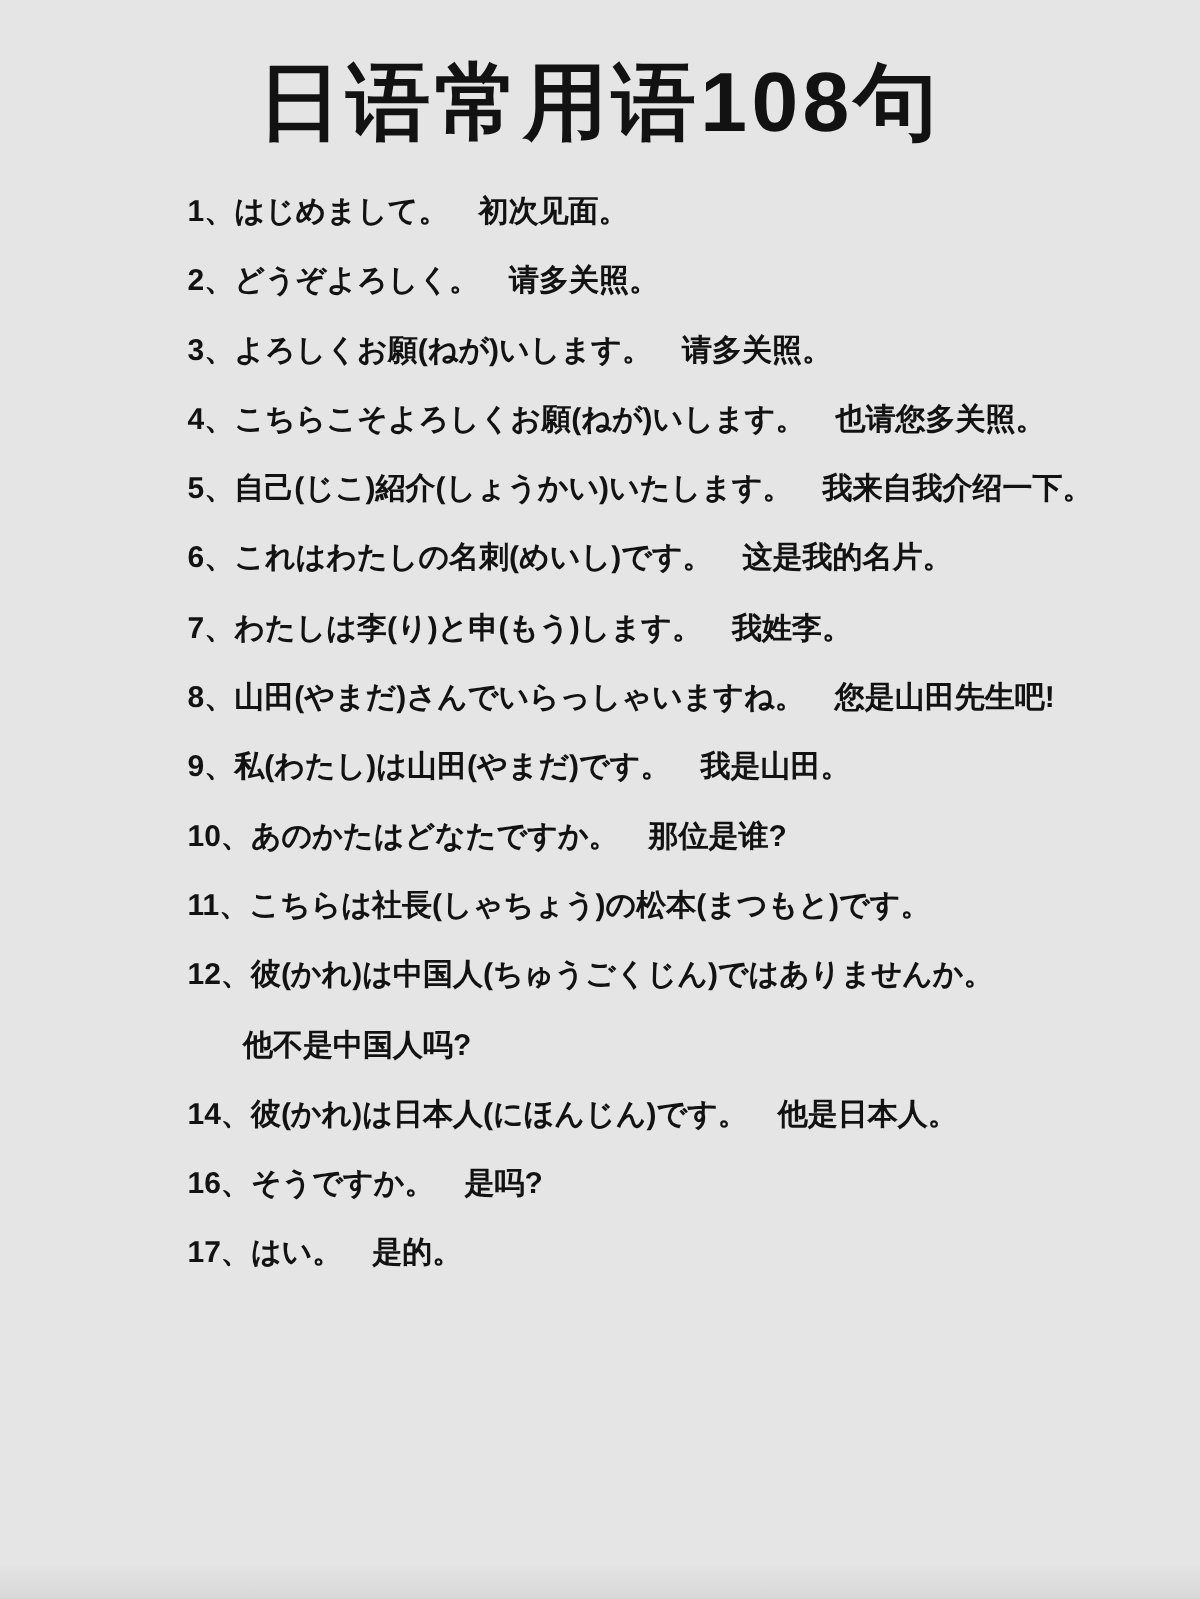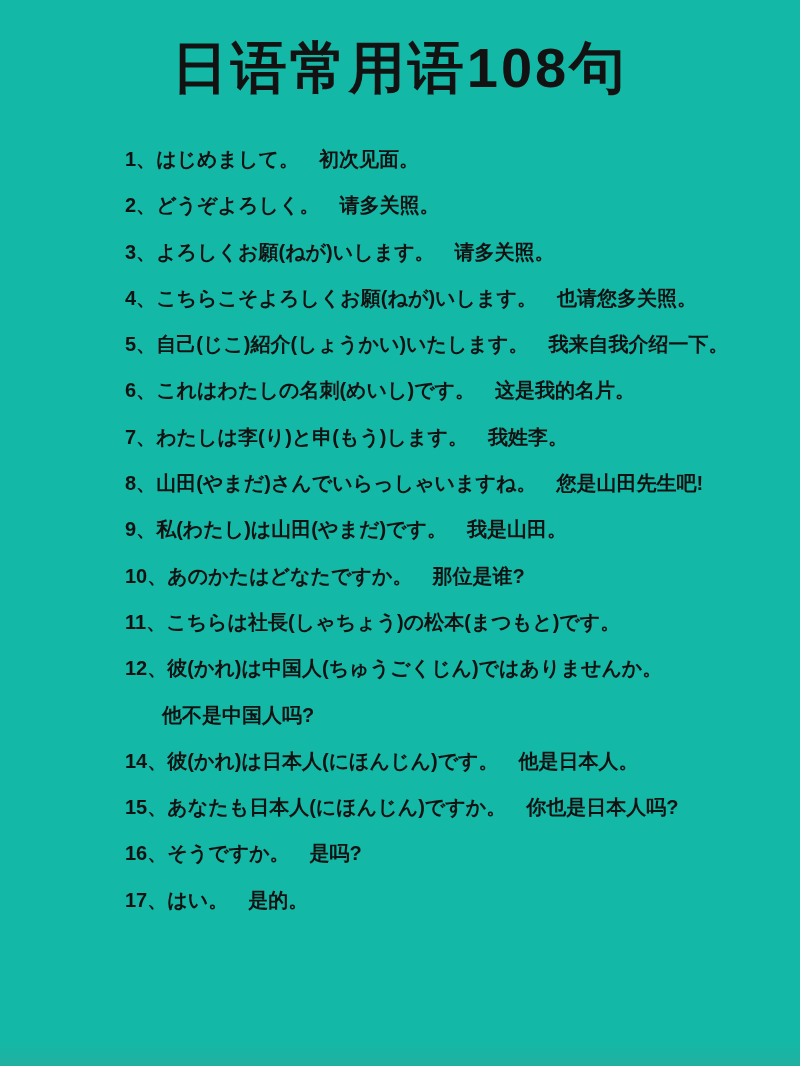--- a/index.html
+++ b/index.html
@@ -4,39 +4,39 @@
 <style>
   html, body {
     margin: 0;
     padding: 0;
     background: #ffffff;
   }
   .page {
     position: relative;
     width: 800px;
     height: 1066px;
-    background: #14b8a6;
+    background: #e5e5e5;
     color: #121212;
     font-family: "Liberation Sans", sans-serif;
     overflow: hidden;
   }
   .title {
     margin: 0;
     padding-top: 36px;
     text-align: center;
     font-size: 56px;
     font-weight: 700;
     letter-spacing: 3px;
     line-height: 1.15;
     white-space: nowrap;
   }
   .list {
     position: absolute;
     left: 125px;
-    top: 136px;
+    top: 118px;
     right: 20px;
   }
   .line {
     font-size: 20px;
     font-weight: 700;
     line-height: 46.3px;
     white-space: nowrap;
   }
   .line .num {
     letter-spacing: 0;
@@ -110,23 +110,20 @@
   <div class="line cont">他不是中国人吗?</div>
       </div>
 
   <div class="item">
       </div>
 
   <div class="item">
     <div class="line main"><span class="num">14、</span><span class="txt">彼(かれ)は日本人(にほんじん)です。　他是日本人。</span></div>
   </div>
 
-  <div class="item">
-    <div class="line main"><span class="num">15、</span><span class="txt">あなたも日本人(にほんじん)ですか。　你也是日本人吗?</span></div>
-  </div>
 
   <div class="item">
     <div class="line main"><span class="num">16、</span><span class="txt">そうですか。　是吗?</span></div>
   </div>
 
   <div class="item">
     <div class="line main"><span class="num">17、</span><span class="txt">はい。　是的。</span></div>
   </div>
 </div>
 

